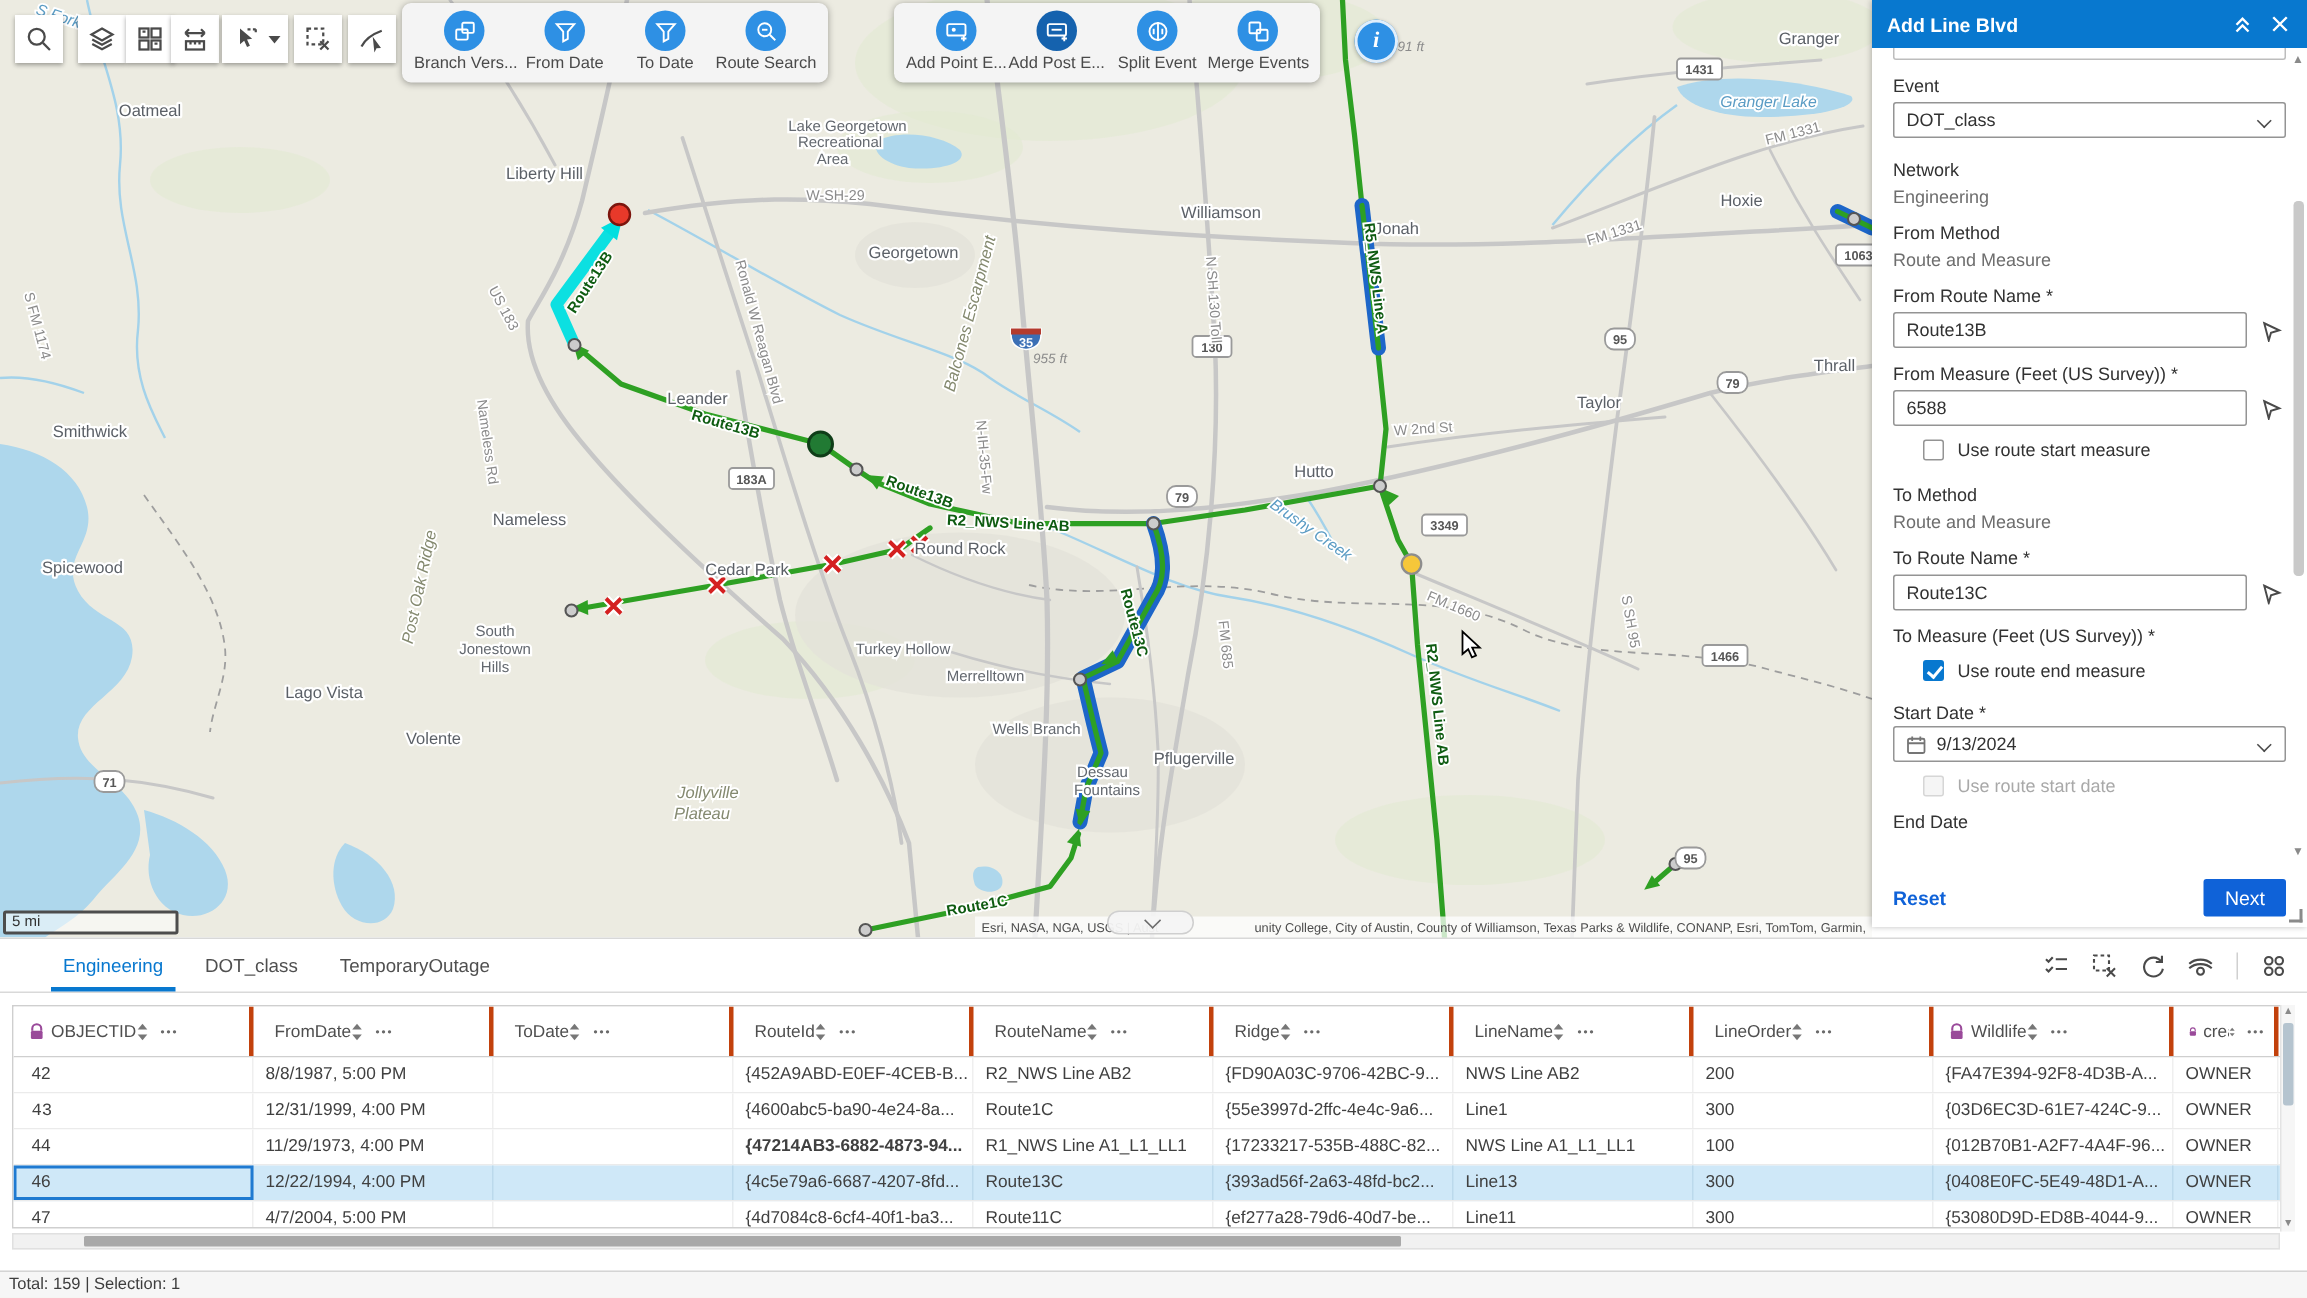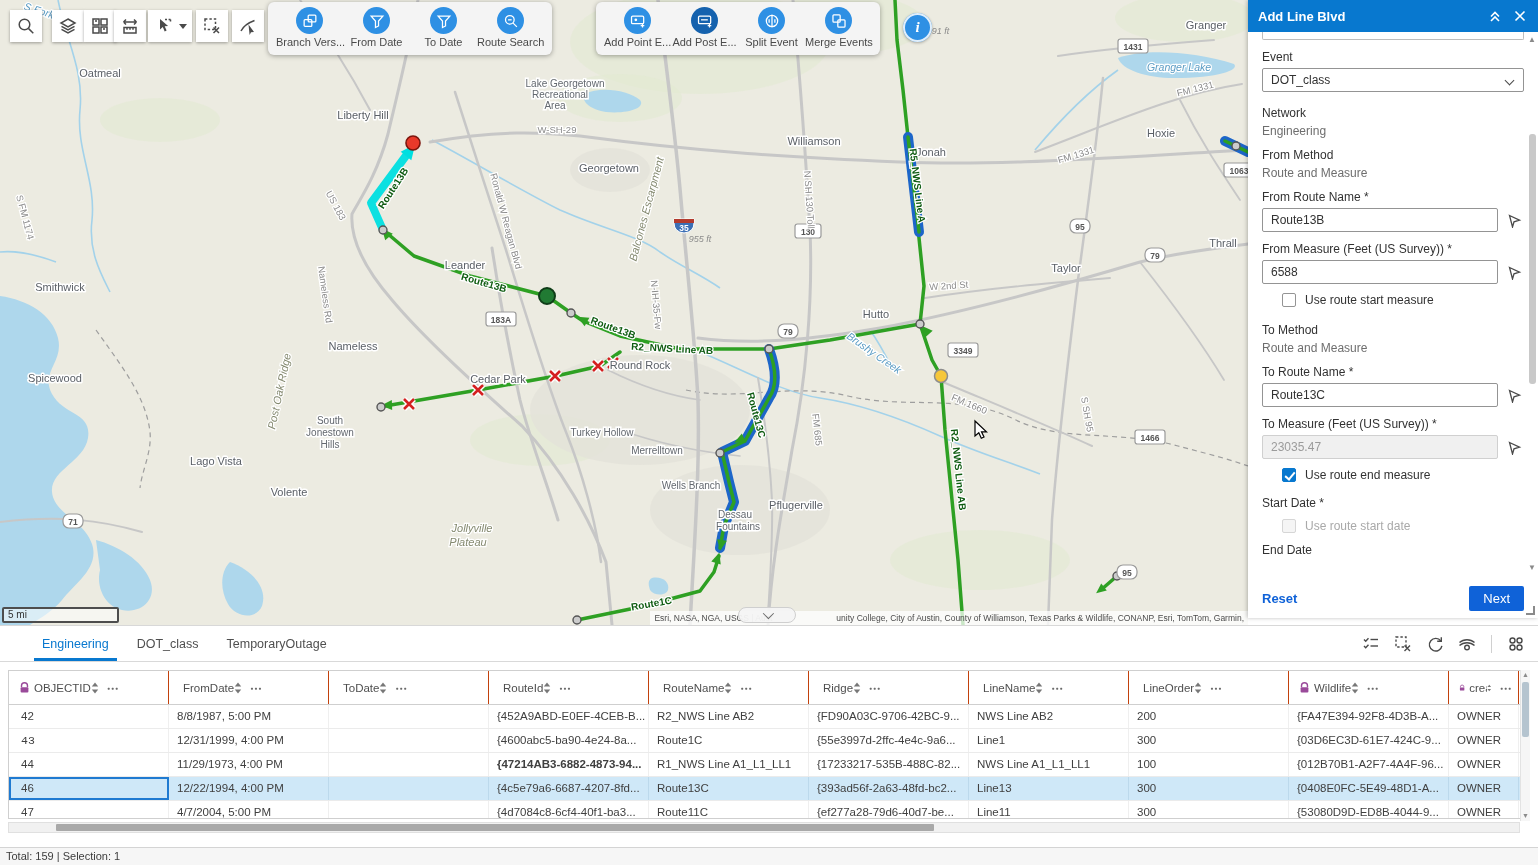--- a/index.html
+++ b/index.html
@@ -93,21 +93,21 @@
   #tabs-row{height:36px;display:flex;align-items:stretch;border-bottom:1px solid #d9d9d9;padding-left:28px;}
   .tab{display:flex;align-items:center;padding:0 14px;font-size:12.5px;color:#4f4f4f;cursor:pointer;position:relative;}
   .tab.active{color:var(--primary);}
   .tab.active::after{content:"";position:absolute;left:6px;right:6px;bottom:0;height:3px;background:var(--primary);}
   #tabs-tools{margin-left:auto;display:flex;align-items:center;padding-right:8px;}
   .ttool{width:28px;height:26px;background:none;border:none;margin-left:4px;cursor:pointer;display:flex;align-items:center;justify-content:center;padding:0;}
   .ttool svg{stroke:#4a4a4a;fill:none;stroke-width:1.4;}
   .ttool-sep{width:1px;height:18px;background:#d0d0d0;margin:0 6px 0 10px;}
   #grid-wrap{position:absolute;left:8px;right:8px;top:44px;bottom:28px;border:1px solid #cfcfcf;overflow:hidden;background:#fff;}
   .hdr-row{display:flex;height:34px;border-bottom:1px solid #cfcfcf;background:#fff;}
-  .hdr-cell{display:flex;align-items:center;border-right:1px solid #c2410c;padding:0 6px 0 10px;flex:none;cursor:pointer;}
+  .hdr-cell{display:flex;align-items:center;border-right:3px solid #c2410c;padding:0 6px 0 10px;flex:none;cursor:pointer;}
   .hdr-name{font-size:11.5px;color:#4f4f4f;white-space:nowrap;overflow:hidden;margin-left:4px;}
   .hdr-dots{margin-left:8px;flex:none;letter-spacing:1px;color:#6a6a6a;font-size:9px;cursor:pointer;}
   .row{display:flex;height:24px;border-bottom:1px solid #ebebeb;background:#fff;}
   .row.sel{background:var(--sel-row);}
   .cell{font-size:11.5px;color:#404040;padding:0 8px;line-height:23px;border-right:1px solid #efefef;
         white-space:nowrap;overflow:hidden;flex:none;cursor:default;}
   .row.sel .cell{border-right-color:#bcd9ec;}
   .cell.focus{outline:2px solid #1f7ad1;outline-offset:-2px;}
   #hscroll{position:absolute;left:8px;right:18px;bottom:14px;height:11px;background:#f1f1f1;border:1px solid #e0e0e0;}
   #hscroll .thumb{position:absolute;left:47px;width:878px;top:1px;bottom:1px;background:#a9a9a9;border-radius:1px;}
@@ -522,37 +522,39 @@
           <span>Route13C</span>
         </div>
       <button class="pick-btn">
           <svg width="15" height="15" viewBox="0 0 15 15">
             <path d="M2.5 2.5 L12.5 7.2 L7 8.8 L5.5 14 Z"></path>
           </svg>
         </button>
     </div>
 
     <div class="fld-label">To Measure (Feet (US Survey)) *</div>
-    <div class="inp-row">
-      <div class="inp disabled">
-          <span>23035.47</span>
-        </div>
-      <button class="pick-btn">
-          <svg width="15" height="15" viewBox="0 0 15 15">
-            <path d="M2.5 2.5 L12.5 7.2 L7 8.8 L5.5 14 Z"></path>
-          </svg>
-        </button>
-    </div>
 
     <label class="chk checked">
         <span class="box"></span>
         <span class="cb-label">Use route end measure</span>
       </label>
 
     <div class="fld-label" style="margin-top:14px;margin-bottom:2px;">Start Date *</div>
+    <div class="inp select">
+      <span style="display:flex;align-items:center;">
+          <span class="cal-ico">
+            <svg width="13" height="13" viewBox="0 0 13 13">
+              <rect x="1" y="2.5" width="11" height="9.5" rx="1"></rect>
+              <path d="M1 5.5 h11 M3.8 1 v3 M9.2 1 v3"></path>
+            </svg>
+          </span>
+          <span>9/13/2024</span>
+        </span>
+      <span class="chev-down"></span>
+    </div>
 
     <label class="chk disabled">
         <span class="box"></span>
         <span class="cb-label">Use route start date</span>
       </label>
 
     <div class="fld-label" style="margin-bottom:2px;">End Date</div>
 
   </div>
 

